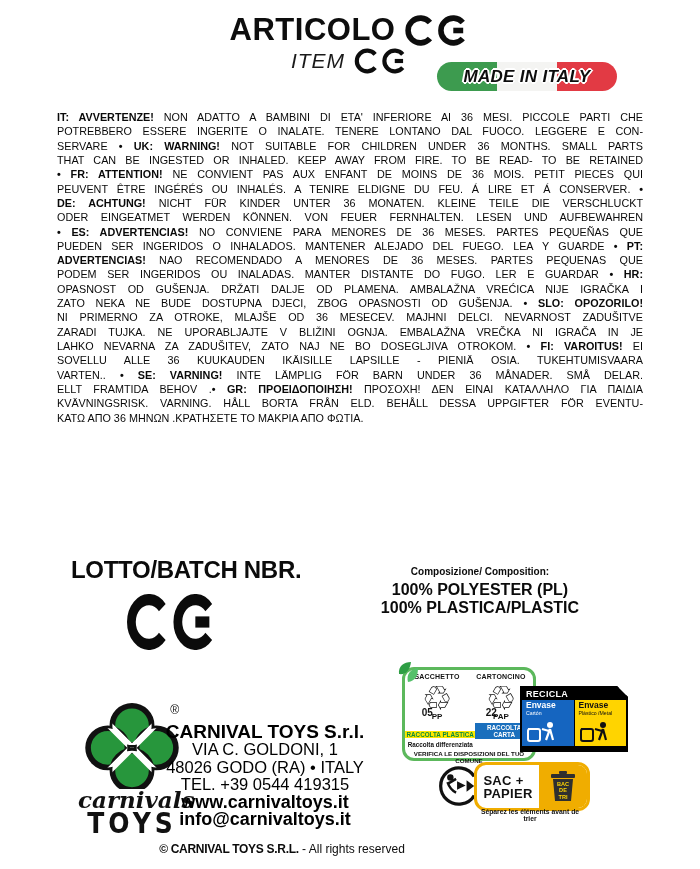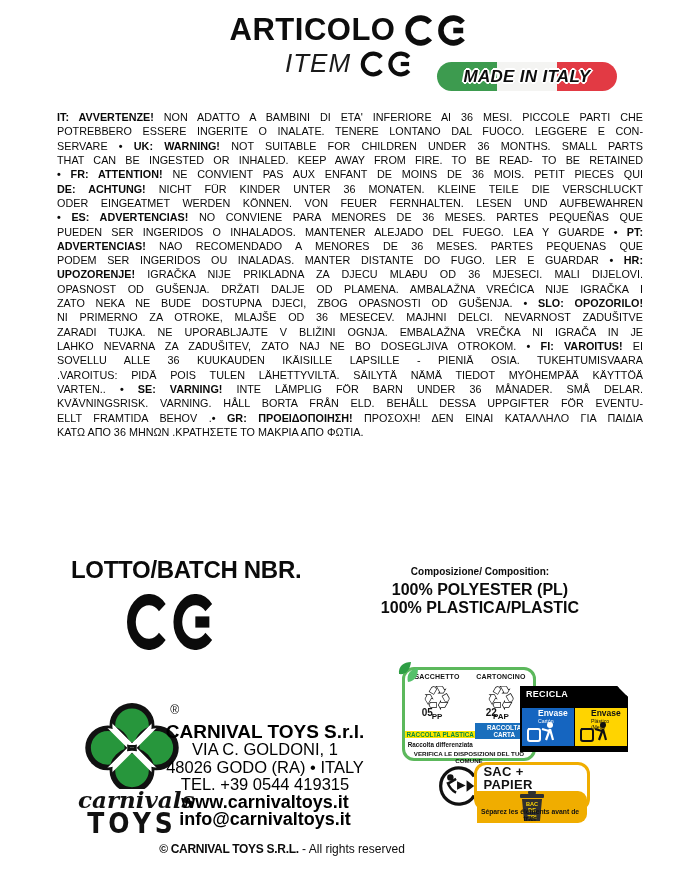--- a/index.html
+++ b/index.html
@@ -3,21 +3,21 @@
 <meta charset="utf-8">
 <style>
   html,body{margin:0;padding:0;background:#fff;}
   .page{position:relative;width:700px;height:869px;background:#fff;overflow:hidden;
         font-family:"Liberation Sans",sans-serif;color:#111;}
 
   
   .title-row{position:absolute;top:12px;left:0;width:700px;display:flex;justify-content:center;align-items:center;gap:10px;}
   .title{font-size:31px;font-weight:bold;letter-spacing:.5px;color:#0d0d0d;}
   .item-row{position:absolute;top:48px;left:0;width:700px;display:flex;justify-content:center;align-items:center;gap:9px;}
-  .item{font-size:26px;font-style:italic;color:#1a1a1a;letter-spacing:1px;}
+  .item{font-size:21px;font-style:italic;color:#1a1a1a;letter-spacing:1px;}
   .ce{display:block;}
   .badge-italy{position:absolute;left:437px;top:62px;width:180px;height:29px;border-radius:15px;
      background:linear-gradient(90deg,#3d9b4f 0 33.3%,#f4f4f2 33.3% 66.6%,#e23a44 66.6% 100%);
      display:flex;align-items:center;justify-content:center;font-style:italic;}
   .badge-italy span{font-size:17px;font-weight:bold;color:#0d0d0d;letter-spacing:.3px;
      text-shadow:-2px 0 0 #fff,2px 0 0 #fff,0 -2px 0 #fff,0 2px 0 #fff,-1px -1px 0 #fff,1px -1px 0 #fff,-1px 1px 0 #fff,1px 1px 0 #fff;}
 
   
   .warnings{position:absolute;left:57px;top:110px;width:586px;font-size:10.8px;color:#090909;}
   .wline{line-height:14.32px;text-align:justify;text-align-last:justify;white-space:nowrap;}
@@ -46,41 +46,41 @@
   .band-yellow{display:inline-block;background:#ffe800;color:#0a8a3c;font-size:6.3px;font-weight:bold;padding:0 1px;}
   .band-note{font-size:6.3px;font-weight:bold;color:#111;}
   .band-blue{display:inline-block;background:#1a6fbd;color:#fff;font-size:6.3px;font-weight:bold;padding:1px 2px;}
   .eco-footer{text-align:center;font-size:6.2px;font-weight:bold;margin-top:2px;}
 
   
   .recicla{position:absolute;left:520px;top:686px;width:104px;height:62px;border:2px solid #000;background:#000;
      clip-path:polygon(0 0,calc(100% - 11px) 0,100% 11px,100% 100%,0 100%);}
   .recicla-title{color:#fff;font-size:9px;font-weight:bold;padding:1px 0 1px 4px;letter-spacing:.3px;}
   .recicla-panels{display:flex;height:46px;}
-  .panel{width:50%;padding:1px 16px;box-sizing:border-box;position:relative;margin-top:8px;}
+  .panel{width:50%;padding:1px 4px;box-sizing:border-box;position:relative;}
   .panel-blue{background:#1565c0;color:#fff;margin-right:1px;}
   .panel-yellow{background:#ffd400;color:#111;}
   .panel .p-title{font-size:8.5px;font-weight:bold;line-height:9px;}
   .panel .p-sub{font-size:5.2px;line-height:6px;}
   .panel svg{position:absolute;left:3px;bottom:2px;}
 
   
   .logo{position:absolute;left:78px;top:703px;width:108px;text-align:center;}
   .logo-script{font-family:"DejaVu Serif",serif;font-style:italic;font-weight:bold;font-size:23px;line-height:22px;letter-spacing:0px;margin-top:-4px;}
   .logo-toys{font-family:"DejaVu Sans",sans-serif;font-weight:bold;font-size:25px;line-height:26px;letter-spacing:4px;transform:scaleY(1.15);}
 
   
   .company{position:absolute;left:158px;top:722px;width:214px;text-align:center;color:#000000;}
   .co-name{font-size:19px;font-weight:bold;line-height:19px;}
   .co-line{font-size:16.5px;line-height:17.5px;}
   .co-bold{font-size:18px;font-weight:bold;line-height:17.5px;}
 
   
   .triman{position:absolute;left:437px;top:764px;}
-  .sac{position:absolute;left:474px;top:762px;width:110px;height:43px;border:3px solid #f0ad00;border-radius:12px;background:#fff;display:flex;flex-direction:column;}
+  .sac{position:absolute;left:474px;top:762px;width:110px;height:43px;border:3px solid #f0ad00;border-radius:12px;background:#fff;display:flex;}
   .sac-left{width:62px;display:flex;align-items:center;justify-content:center;}
   .sac-words{font-size:13px;font-weight:bold;line-height:13px;color:#111;letter-spacing:.3px;}
   .sac-right{flex:1;background:#f0ad00;border-radius:0 9px 9px 0;display:flex;align-items:center;justify-content:center;}
   .sac-caption{position:absolute;left:474px;top:808px;width:112px;text-align:center;font-size:6.8px;font-weight:bold;color:#111;}
 
   
   .copyright{position:absolute;left:0;top:842px;width:564px;text-align:center;font-size:12px;color:#0b0b0b;}
   .cr-bold{font-weight:bold;letter-spacing:-.3px;}
 </style>
 </head>
@@ -107,37 +107,36 @@
   <div class="badge-italy">
     <span>MADE IN ITALY</span>
   </div>
 
   <div class="warnings">
       <div class="wline"><span class="wb">IT: AVVERTENZE!</span><span> NON ADATTO A BAMBINI DI ETA' INFERIORE AI 36 MESI. PICCOLE PARTI CHE</span></div>
       <div class="wline"><span>POTREBBERO ESSERE INGERITE O INALATE. TENERE LONTANO DAL FUOCO. LEGGERE E CON-</span></div>
       <div class="wline"><span>SERVARE </span><span class="wb">• UK: WARNING!</span><span> NOT SUITABLE FOR CHILDREN UNDER 36 MONTHS. SMALL PARTS</span></div>
       <div class="wline"><span>THAT CAN BE INGESTED OR INHALED. KEEP AWAY FROM FIRE. TO BE READ- TO BE RETAINED</span></div>
       <div class="wline"><span class="wb">• FR: ATTENTION!</span><span> NE CONVIENT PAS AUX ENFANT DE MOINS DE 36 MOIS. PETIT PIECES QUI</span></div>
+      <div class="wline"><span>PEUVENT ÊTRE INGÉRÉS OU INHALÉS. A TENIRE ELDIGNE DU FEU. Á LIRE ET Á CONSERVER. </span><span class="wb">•</span></div>
       <div class="wline"><span class="wb">DE: ACHTUNG!</span><span> NICHT FÜR KINDER UNTER 36 MONATEN. KLEINE TEILE DIE VERSCHLUCKT</span></div>
       <div class="wline"><span>ODER EINGEATMET WERDEN KÖNNEN. VON FEUER FERNHALTEN. LESEN UND AUFBEWAHREN</span></div>
       <div class="wline"><span class="wb">• ES: ADVERTENCIAS!</span><span> NO CONVIENE PARA MENORES DE 36 MESES. PARTES PEQUEÑAS QUE</span></div>
       <div class="wline"><span>PUEDEN SER INGERIDOS O INHALADOS. MANTENER ALEJADO DEL FUEGO. LEA Y GUARDE </span><span class="wb">• PT:</span></div>
       <div class="wline"><span class="wb">ADVERTENCIAS!</span><span> NAO RECOMENDADO A MENORES DE 36 MESES. PARTES PEQUENAS QUE</span></div>
       <div class="wline"><span>PODEM SER INGERIDOS OU INALADAS. MANTER DISTANTE DO FUGO. LER E GUARDAR </span><span class="wb">• HR:</span></div>
-      <div class="wline"><span class="wb">UPOZORENJE!</span><span> IGRAČKA NIJE PRIKLADNA ZA DJECU MLAĐU OD 36 MJESECI. MALI DIJELOVI.</span></div>
       <div class="wline"><span>OPASNOST OD GUŠENJA. DRŽATI DALJE OD PLAMENA. AMBALAŽNA VREĆICA NIJE IGRAČKA I</span></div>
       <div class="wline"><span>ZATO NEKA NE BUDE DOSTUPNA DJECI, ZBOG OPASNOSTI OD GUŠENJA. </span><span class="wb">• SLO: OPOZORILO!</span></div>
       <div class="wline"><span>NI PRIMERNO ZA OTROKE, MLAJŠE OD 36 MESECEV. MAJHNI DELCI. NEVARNOST ZADUŠITVE</span></div>
       <div class="wline"><span>ZARADI TUJKA. NE UPORABLJAJTE V BLIŽINI OGNJA. EMBALAŽNA VREČKA NI IGRAČA IN JE</span></div>
       <div class="wline"><span>LAHKO NEVARNA ZA ZADUŠITEV, ZATO NAJ NE BO DOSEGLJIVA OTROKOM. </span><span class="wb">• FI: VAROITUS!</span><span> EI</span></div>
       <div class="wline"><span>SOVELLU ALLE 36 KUUKAUDEN IKÄISILLE LAPSILLE - PIENIÄ OSIA. TUKEHTUMISVAARA</span></div>
-      <div class="wline"><span>.VAROITUS: PIDÄ POIS TULEN LÄHETTYVILTÄ. SÄILYTÄ NÄMÄ TIEDOT MYÖHEMPÄÄ KÄYTTÖÄ</span></div>
       <div class="wline"><span>VARTEN.. </span><span class="wb">• SE: VARNING!</span><span> INTE LÄMPLIG FÖR BARN UNDER 36 MÅNADER. SMÅ DELAR.</span></div>
+      <div class="wline"><span>ELLT FRAMTIDA BEHOV .</span><span class="wb">• GR: ΠΡΟΕΙΔΟΠΟΙΗΣΗ!</span><span> ΠΡΟΣΟΧΗ! ΔΕΝ ΕΙΝΑΙ ΚΑΤΑΛΛΗΛΟ ΓΙΑ ΠΑΙΔΙΑ</span></div>
       <div class="wline"><span>KVÄVNINGSRISK. VARNING. HÅLL BORTA FRÅN ELD. BEHÅLL DESSA UPPGIFTER FÖR EVENTU-</span></div>
-      <div class="wline"><span>ELLT FRAMTIDA BEHOV .</span><span class="wb">• GR: ΠΡΟΕΙΔΟΠΟΙΗΣΗ!</span><span> ΠΡΟΣΟΧΗ! ΔΕΝ ΕΙΝΑΙ ΚΑΤΑΛΛΗΛΟ ΓΙΑ ΠΑΙΔΙΑ</span></div>
       <div class="wline wlast"><span>ΚΑΤΩ ΑΠΟ 36 ΜΗΝΩΝ .ΚΡΑΤΗΣΕΤΕ ΤΟ ΜΑΚΡΙΑ ΑΠΟ ΦΩΤΙΑ.</span></div>
     </div>
 
   <div class="batch-label">LOTTO/BATCH NBR.</div>
   <svg class="ce-large" width="92" height="56" viewBox="0 0 105 50" preserveAspectRatio="none">
     <path d="M40.3 12.1 A20 20 0 1 0 40.3 37.9" fill="none" stroke="#0b0b0b" stroke-width="10"></path>
     <path d="M93.3 12.1 A20 20 0 1 0 93.3 37.9" fill="none" stroke="#0b0b0b" stroke-width="10"></path>
     <path d="M78 25 H 94" fill="none" stroke="#0b0b0b" stroke-width="10"></path>
   </svg>
   <div class="composition">

